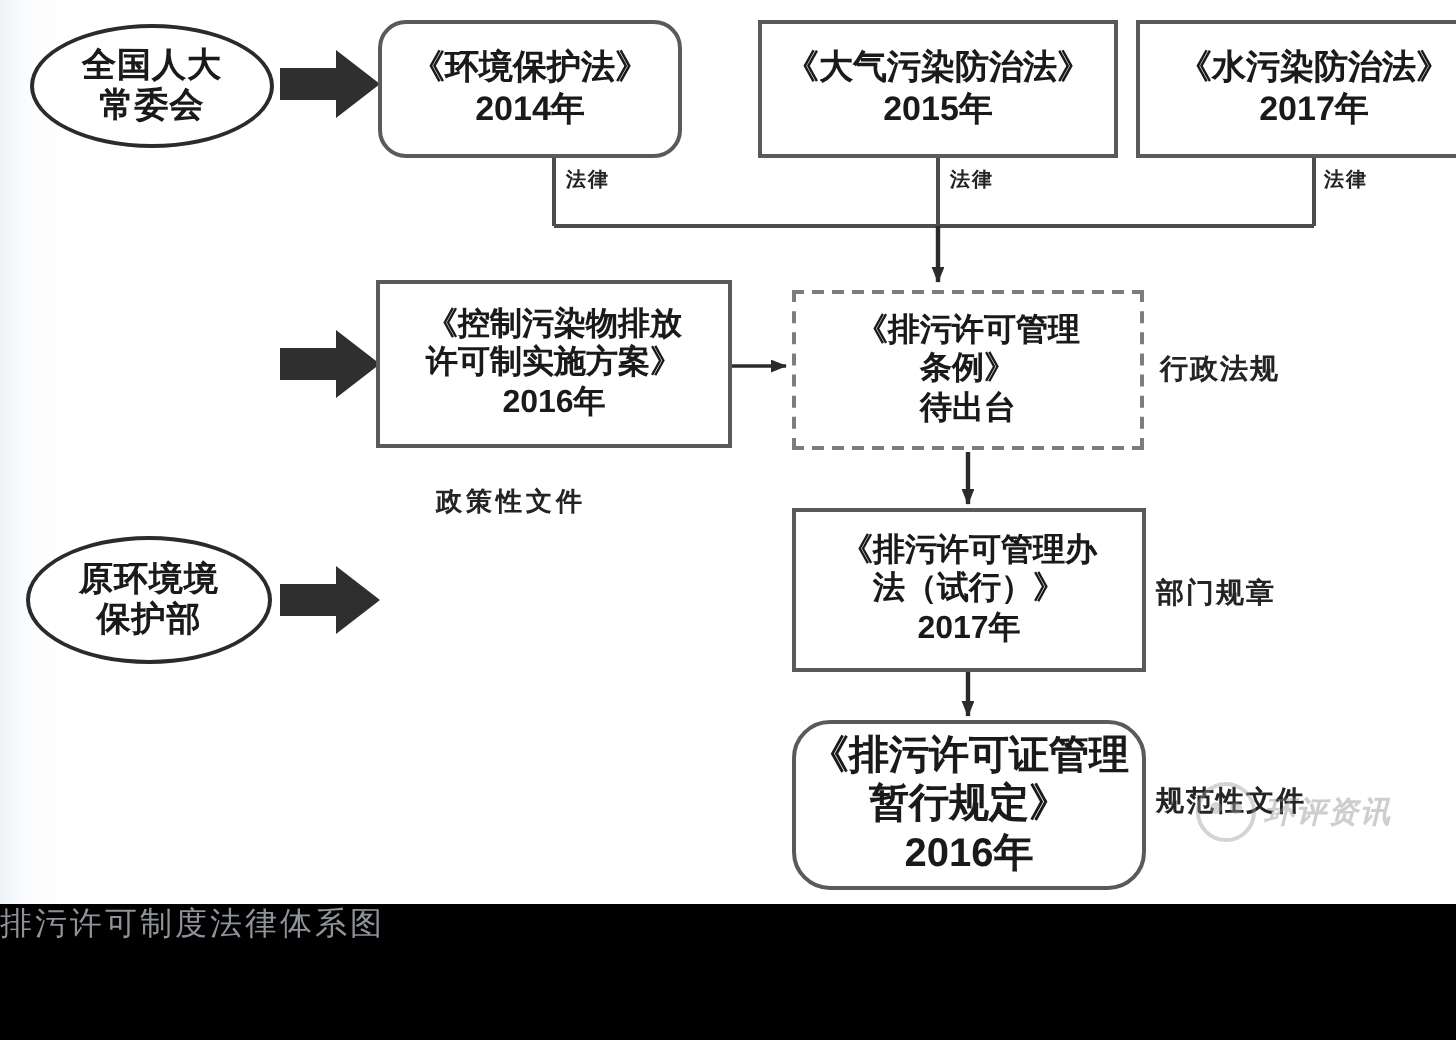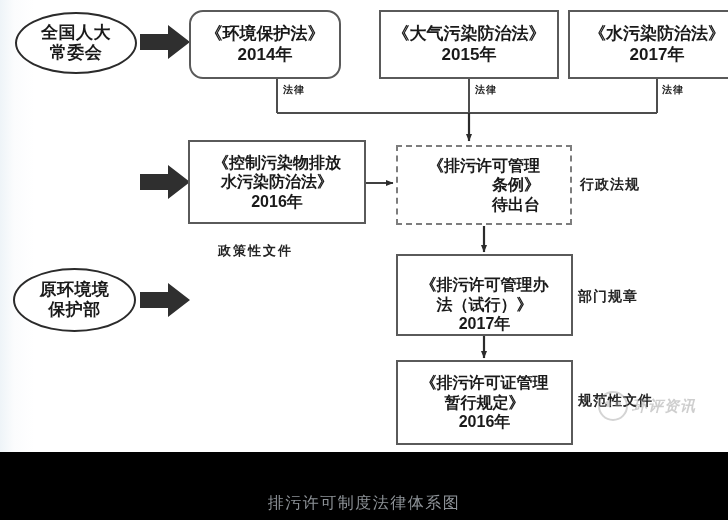--- a/index.html
+++ b/index.html
@@ -23,41 +23,41 @@
     border:2px solid #2b2b2b;border-radius:50%;
     background:#ffffff;
     font-weight:bold;line-height:1.18;letter-spacing:.5px;
   }
   .ellipse .lines{padding:0 4px;}
 
   .boxnode{
     border:2px solid #5a5a5a;background:#ffffff;
     font-weight:bold;line-height:1.22;
   }
-  .boxnode.dashed{border:2px dashed #7d7d7d;text-align:right;}
+  .boxnode.dashed{border:2px dashed #7d7d7d;}
   .boxnode .lines{padding:0 5px;}
 
   .caption-side{
     position:absolute;font-weight:bold;color:#242424;
     font-family:"DejaVu Serif","Liberation Serif",serif;
     letter-spacing:1px;white-space:nowrap;
   }
   .edge-label{
     position:absolute;font-weight:bold;color:#242424;
     font-family:Liberation Serif, serif;
     letter-spacing:1px;white-space:nowrap;font-size:10px;
   }
   .under-label{
     position:absolute;font-weight:bold;color:#242424;
     font-family:"DejaVu Serif","Liberation Serif",serif;
     letter-spacing:2px;white-space:nowrap;font-size:13px;
   }
 
   #figure-caption{
-    position:absolute;left:0;top:493px;width:728px;text-align:center;
+    position:absolute;left:0;top:452px;width:728px;
     font-size:16px;color:#8e9398;letter-spacing:1.5px;
   }
 
   #watermark{
     position:absolute;left:598px;top:388px;width:124px;height:36px;
     display:flex;align-items:center;gap:4px;opacity:.42;
     pointer-events:none;
   }
   #watermark .wm-mark{
     width:26px;height:26px;border-radius:50%;
@@ -160,45 +160,45 @@
       </div>
     </div>
 
     <div class="edge-label" style="left:283px;top:83px;">法律</div>
     <div class="edge-label" style="left:475px;top:83px;">法律</div>
     <div class="edge-label" style="left:662px;top:83px;">法律</div>
 
     <div class="node boxnode" style="left:188px;top:140px;width:178px;height:84px;font-size:16px;">
       <div class="lines">
         <div>《控制污染物排放</div>
-        <div>水污染防治法》</div>
+        <div>许可制实施方案》</div>
         <div>2016年</div>
       </div>
     </div>
     <div class="under-label" style="left:218px;top:230px;margin-top:12px;">政策性文件</div>
 
     <div class="node boxnode dashed" style="left:396px;top:145px;width:176px;height:80px;font-size:16px;">
       <div class="lines">
         <div>《排污许可管理</div>
         <div>条例》</div>
         <div>待出台</div>
       </div>
     </div>
     <div class="caption-side" style="left:580px;top:176px;font-size:14px;">行政法规</div>
 
-    <div class="node boxnode" style="left:396px;top:254px;width:177px;height:82px;font-size:16px;align-items:flex-end;">
+    <div class="node boxnode" style="left:396px;top:254px;width:177px;height:82px;font-size:16px;">
       <div class="lines">
         <div>《排污许可管理办</div>
         <div>法（试行）》</div>
         <div>2017年</div>
       </div>
     </div>
     <div class="caption-side" style="left:578px;top:288px;font-size:14px;">部门规章</div>
 
-    <div class="node boxnode" style="left:396px;top:360px;width:177px;height:85px;font-size:16px;">
+    <div class="node boxnode" style="left:396px;top:360px;width:177px;height:85px;font-size:20px;border-radius:19px;">
       <div class="lines">
         <div>《排污许可证管理</div>
         <div>暂行规定》</div>
         <div>2016年</div>
       </div>
     </div>
     <div class="caption-side" style="left:578px;top:392px;font-size:14px;">规范性文件</div>
 
     <div id="watermark">
       <span class="wm-mark"></span>

